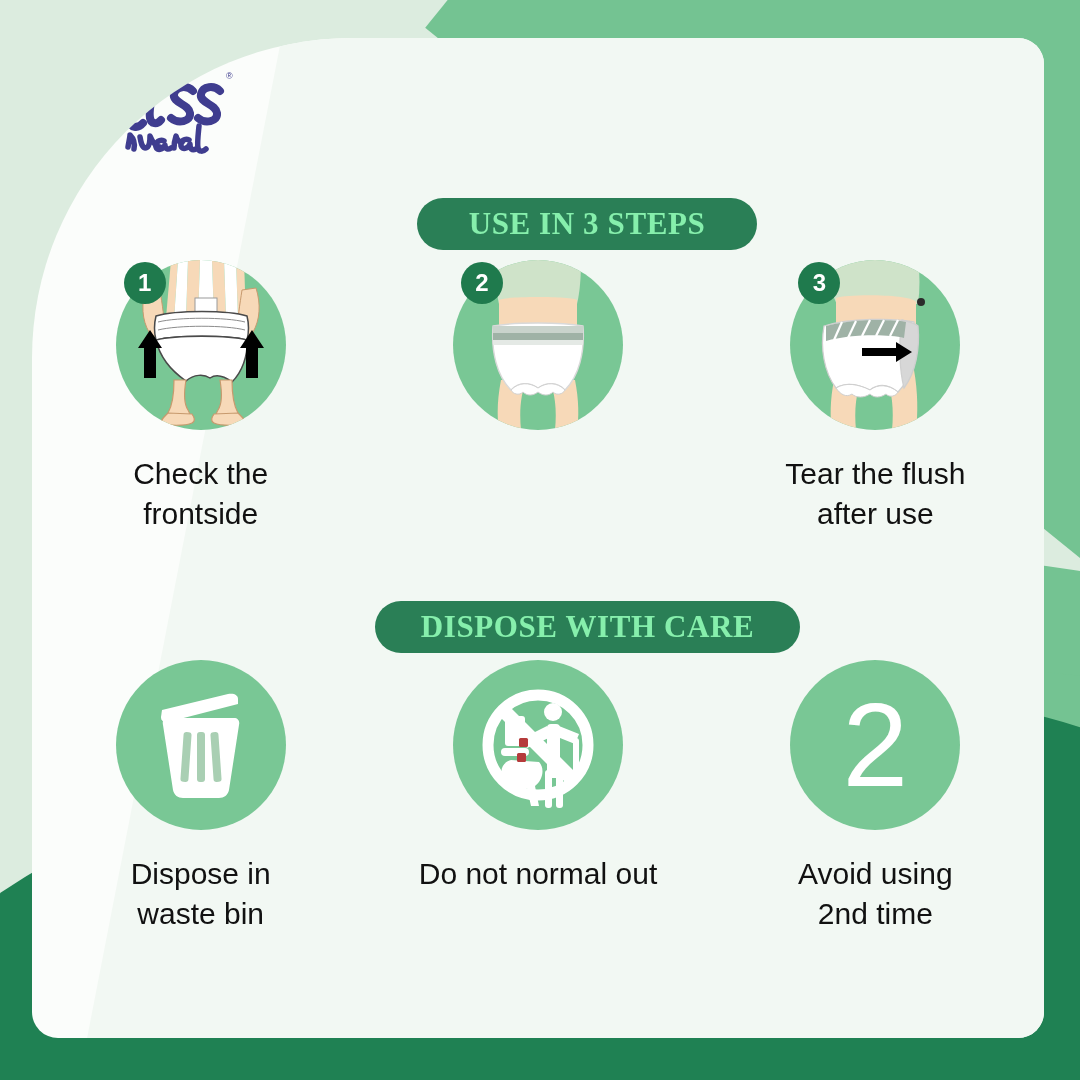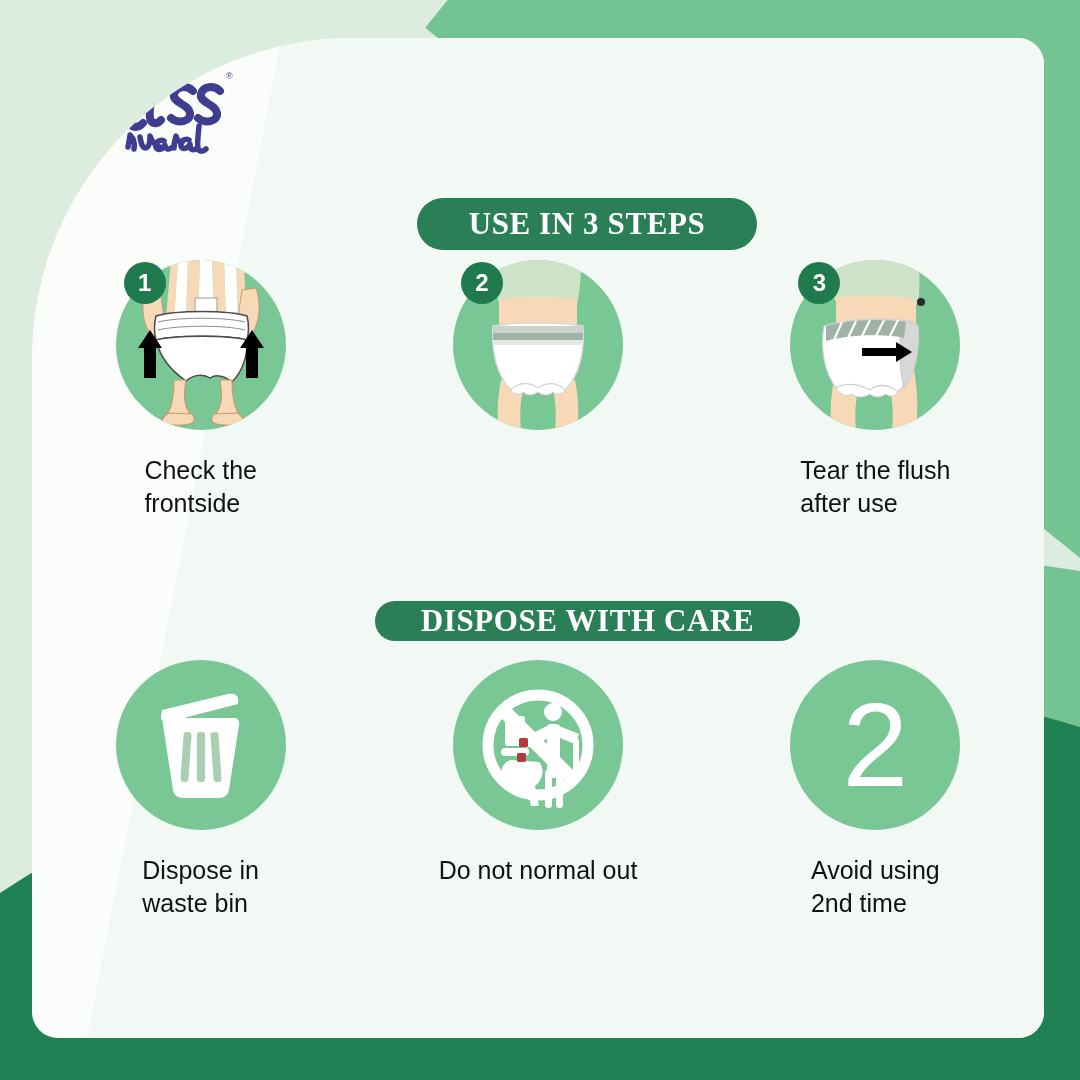--- a/index.html
+++ b/index.html
@@ -97,42 +97,42 @@
     width: 190px;
     height: 125px;
   }
   .logo svg { display: block; }
 
   
   .banner {
     position: absolute;
     background: #2a7f56;
     border-radius: 40px;
-    color: #ffffff;
+    color: #86efac;
     font-family: "Liberation Serif", serif;
     font-weight: bold;
     text-align: center;
     letter-spacing: 0.6px;
     display: flex;
     align-items: center;
     justify-content: center;
     white-space: nowrap;
   }
   #banner-steps {
     left: 385px;
     top: 160px;
     width: 340px;
     height: 52px;
     font-size: 31px;
   }
   #banner-dispose {
     left: 343px;
     top: 563px;
     width: 425px;
-    height: 40px;
+    height: 52px;
     font-size: 31px;
   }
 
   
   .row {
     position: absolute;
     left: 0;
     width: 1012px;
     display: flex;
   }
@@ -171,23 +171,23 @@
     font-weight: bold;
     display: flex;
     align-items: center;
     justify-content: center;
     z-index: 3;
     font-family: "Liberation Sans", sans-serif;
   }
 
   .caption {
     margin-top: 24px;
-    text-align: left;
+    text-align: center;
     color: #111111;
-    font-size: 25px;
+    font-size: 30px;
     line-height: 1.32;
     font-weight: 300;
     max-width: 310px;
     white-space: pre-line;
   }
   #row-dispose .caption { }
 
   .big-num {
     position: absolute;
     inset: 0;

